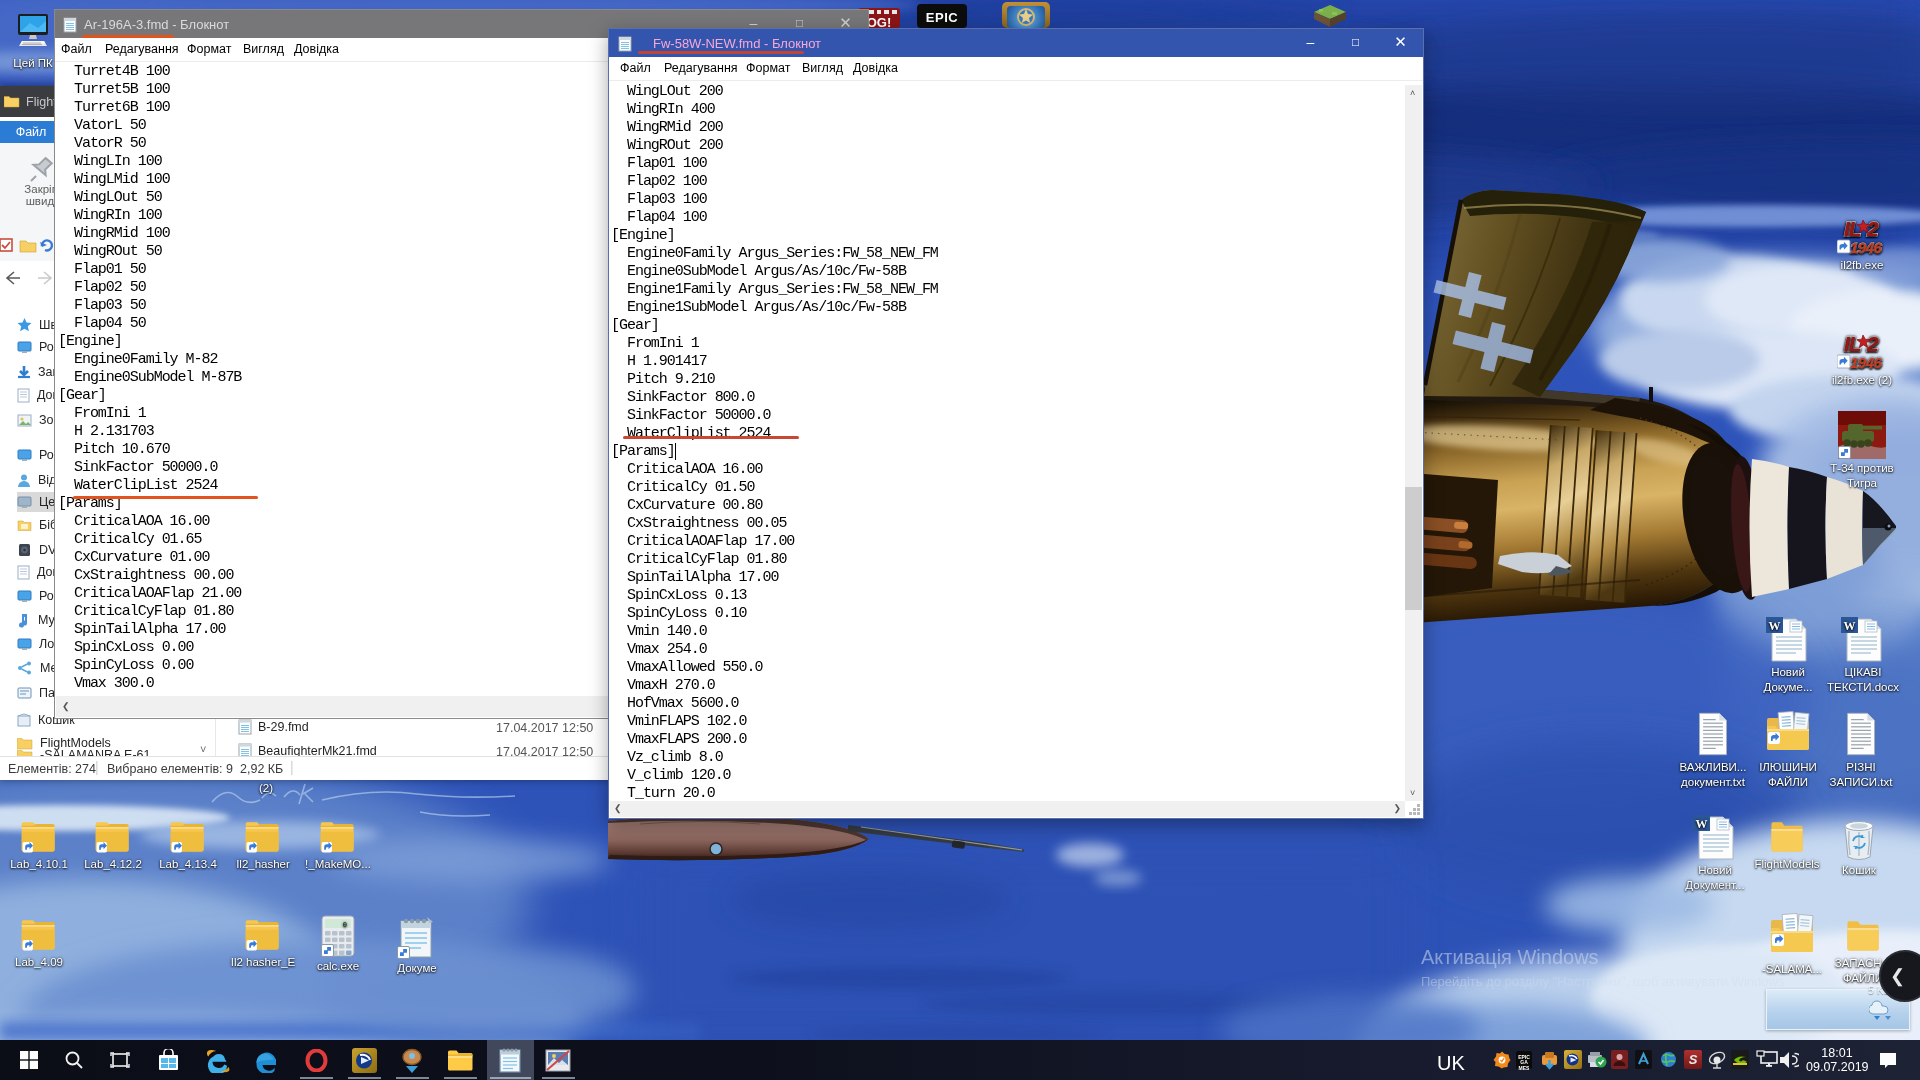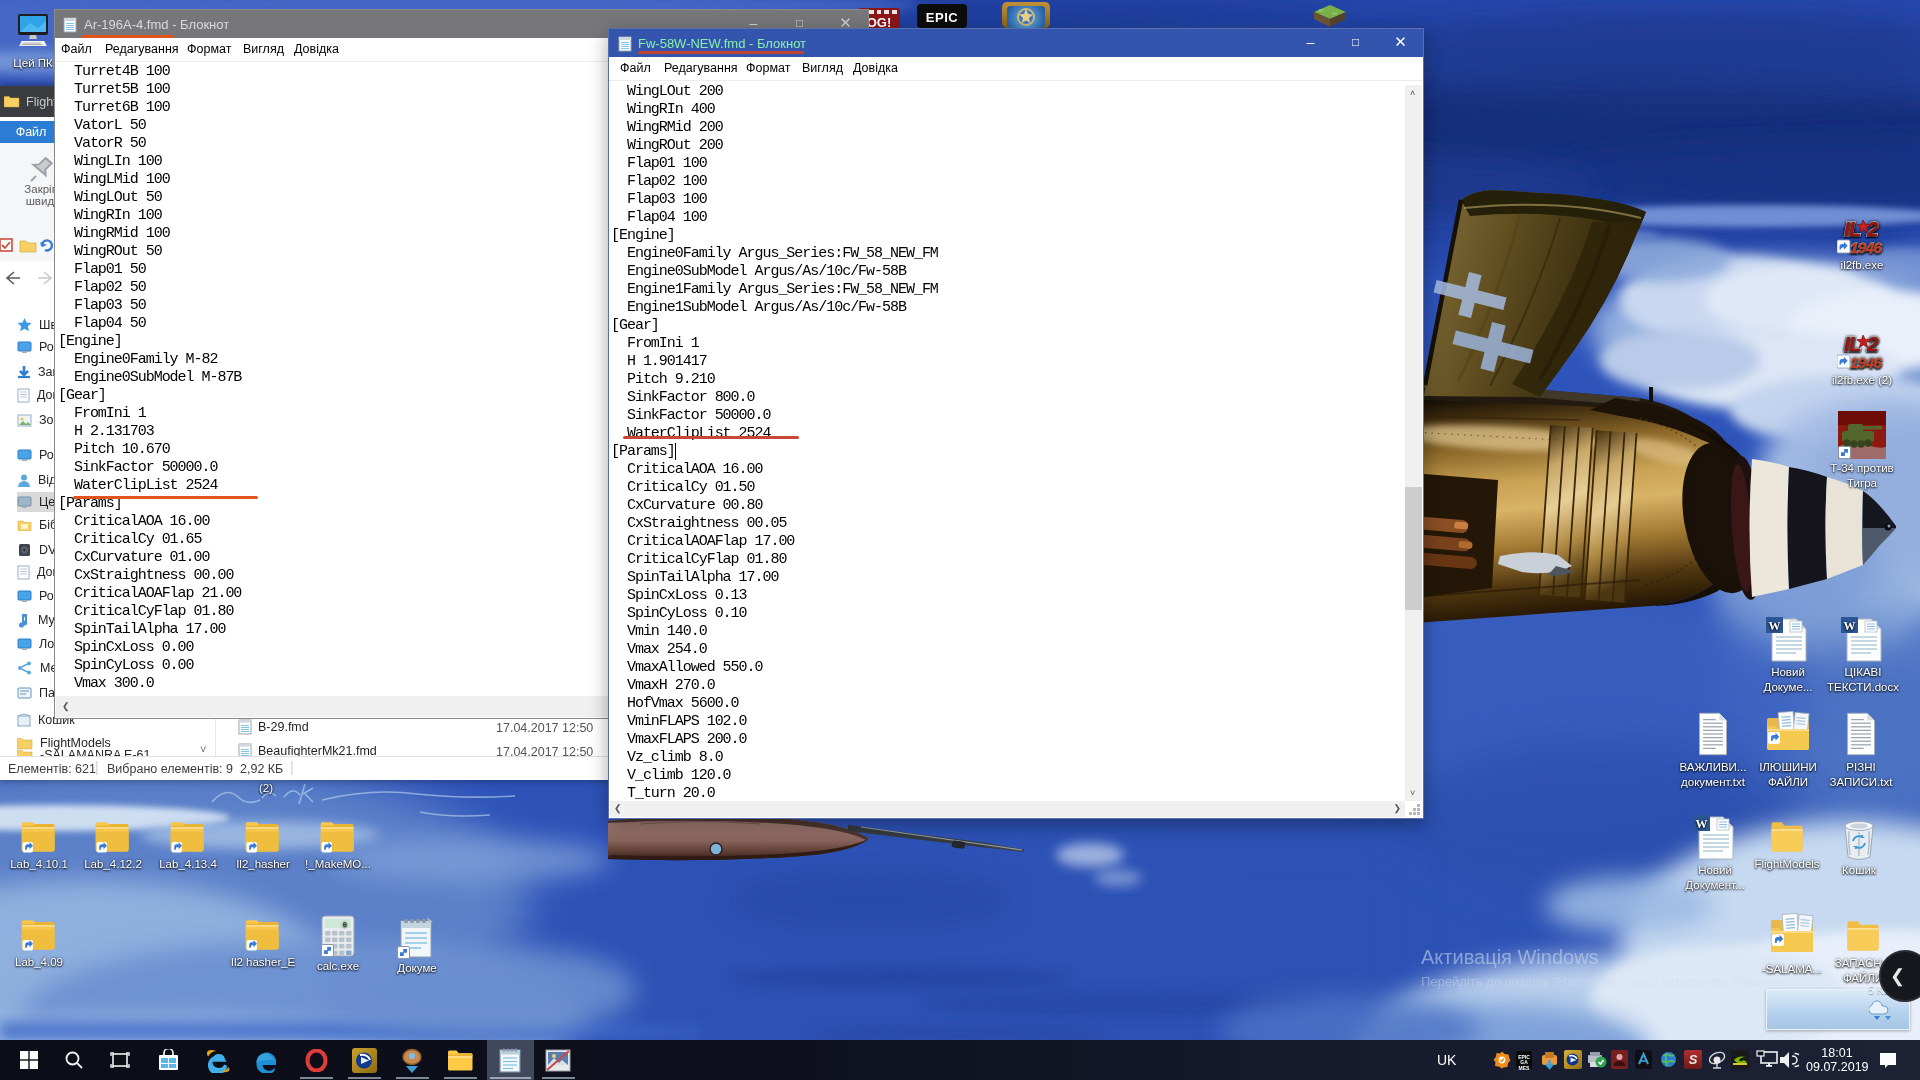--- a/index.html
+++ b/index.html
@@ -678,41 +678,41 @@
             <line x1="3" y1="10.5" x2="11" y2="10.5"></line>
             <line x1="3" y1="12.5" x2="11" y2="12.5"></line>
           </g>
         </svg>
         <span style="margin-left:6px">BeaufighterMk21.fmd</span>
       </div>
     <div class="abs" style="left:280px;top:451px;color:#555">17.04.2017 12:50</div>
   </div>
 
   <div class="abs" style="left:0;bottom:0;width:100%;height:23px;background:#fff;border-top:1px solid #e1e1e1;font-size:12.5px;color:#3a3a3a">
-    <span class="abs" style="left:8px;top:5px">Елементів: 621</span>
+    <span class="abs" style="left:8px;top:5px">Елементів: 274</span>
     <span class="abs" style="left:95px;top:2px;color:#d0d0d0;font-size:14px">|</span>
     <span class="abs" style="left:107px;top:5px">Вибрано елементів: 9</span>
     <span class="abs" style="left:240px;top:5px">2,92 КБ</span>
     <span class="abs" style="left:290px;top:2px;color:#d0d0d0;font-size:14px">|</span>
   </div>
 </div>
 
 <div id="np1" class="abs">
   <div class="np-title">
     <svg width="15" height="17" viewBox="0 0 15 17" style="margin-left:8px">
       <rect x="1" y="2" width="12" height="14" fill="#fdfdfd" stroke="#9aa4ac" stroke-width="1"></rect>
       <rect x="1" y="2" width="12" height="3" fill="#cfd8de"></rect>
       <g stroke="#7ec3e8" stroke-width="1">
           <line x1="3" y1="7.5" x2="11" y2="7.5"></line>
           <line x1="3" y1="9.5" x2="11" y2="9.5"></line>
           <line x1="3" y1="11.5" x2="11" y2="11.5"></line>
           <line x1="3" y1="13.5" x2="11" y2="13.5"></line>
         </g>
     </svg>
-    <span class="caption" style="color:#dadada;margin-left:6px">Ar-196A-4.fmd - Блокнот</span>
+    <span class="caption" style="color:#dadada;margin-left:6px">Ar-196A-3.fmd - Блокнот</span>
     <div class="winbtn" style="right:92px;color:#d0d0d0;font-size:14px">–</div>
     <div class="winbtn" style="right:46px;color:#d0d0d0;font-size:12px">□</div>
     <div class="winbtn" style="right:0;color:#d0d0d0;">✕</div>
     <div style="position:absolute;left:27px;top:25px;width:92px;height:3px;background:#e2531d;border-radius:2px"></div>
   </div>
   <div class="np-menu" style="top:28px">
     <span style="left:6px">Файл</span>
       <span style="left:50px">Редагування</span>
       <span style="left:132px">Формат</span>
       <span style="left:188px">Вигляд</span>
@@ -764,21 +764,21 @@
     <svg width="15" height="17" viewBox="0 0 15 17" style="margin-left:9px">
       <rect x="1" y="2" width="12" height="14" fill="#fdfdfd" stroke="#9aa4ac" stroke-width="1"></rect>
       <rect x="1" y="2" width="12" height="3" fill="#cfd8de"></rect>
       <g stroke="#7ec3e8" stroke-width="1">
           <line x1="3" y1="7.5" x2="11" y2="7.5"></line>
           <line x1="3" y1="9.5" x2="11" y2="9.5"></line>
           <line x1="3" y1="11.5" x2="11" y2="11.5"></line>
           <line x1="3" y1="13.5" x2="11" y2="13.5"></line>
         </g>
     </svg>
-    <span class="caption" style="color:#86efac;margin-left:5px">Fw-58W-NEW.fmd - Блокнот</span>
+    <span class="caption" style="color:#f9a8d4;margin-left:20px">Fw-58W-NEW.fmd - Блокнот</span>
     <div class="winbtn" style="right:90px;color:#fff;font-size:14px">–</div>
     <div class="winbtn" style="right:45px;color:#fff;font-size:12px">□</div>
     <div class="winbtn" style="right:0;color:#fff;">✕</div>
     <div style="position:absolute;left:29px;top:22px;width:166px;height:3px;background:#c24434;border-radius:2px"></div>
   </div>
   <div class="np-menu" style="top:28px">
     <span style="left:11px">Файл</span>
       <span style="left:55px">Редагування</span>
       <span style="left:137px">Формат</span>
       <span style="left:193px">Вигляд</span>
@@ -1073,21 +1073,21 @@
       <path d="M2,21 L24,2" stroke="#d04545" stroke-width="2"></path>
     </svg>
 
   <div class="abs" style="left:300px;top:37px;width:33px;height:2px;background:#7d8796"></div>
   <div class="abs" style="left:348px;top:37px;width:33px;height:2px;background:#7d8796"></div>
   <div class="abs" style="left:396px;top:37px;width:33px;height:2px;background:#7d8796"></div>
   <div class="abs" style="left:444px;top:37px;width:33px;height:2px;background:#7d8796"></div>
   <div class="abs" style="left:490px;top:37px;width:41px;height:2px;background:#9aa4b2"></div>
   <div class="abs" style="left:542px;top:37px;width:33px;height:2px;background:#7d8796"></div>
 
-  <span class="abs" style="left:1437px;top:12px;color:#fff;font-size:14px">UK</span>
+  <span class="abs" style="left:1437px;top:12px;color:#fff;font-size:20px">UK</span>
   <svg class="abs" style="left:1493px;top:11px" width="18" height="18" viewBox="0 0 18 18">
       <path d="M9,0.5 L11.8,3 L15.5,3.5 L16.5,7.5 L17.5,9 L15,12.5 L14.5,16 L10.5,16.5 L9,17.5 L5.5,15.5 L2,15 L2.5,11 L0.5,9 L3,5.5 L3.5,2 L7,2.5z" fill="#f08a1d"></path>
       <circle cx="9" cy="9" r="3.4" fill="#fff"></circle>
       <path d="M7.4,9 l1.4,1.6 l2.4,-3.8" stroke="#f08a1d" stroke-width="1.3" fill="none"></path>
     </svg>
   <div class="abs" style="left:1516px;top:11px;width:16px;height:18px;background:#0a0a0a;border-radius:2px;color:#fff;font-size:5px;font-weight:bold;text-align:center;line-height:5.5px;padding-top:3.5px;box-sizing:border-box">EPIC<br>GA<br>MES</div>
   <svg class="abs" style="left:1540px;top:10px" width="19" height="20" viewBox="0 0 19 20">
       <rect x="2" y="5" width="15" height="10" rx="2" fill="#e89a3c"></rect>
       <rect x="5" y="2" width="9" height="6" rx="1" fill="#c87820"></rect>
       <path d="M9.5,10 v7 M6,14 l3.5,4 l3.5,-4" stroke="#3d9fd8" stroke-width="2.4" fill="none"></path>

